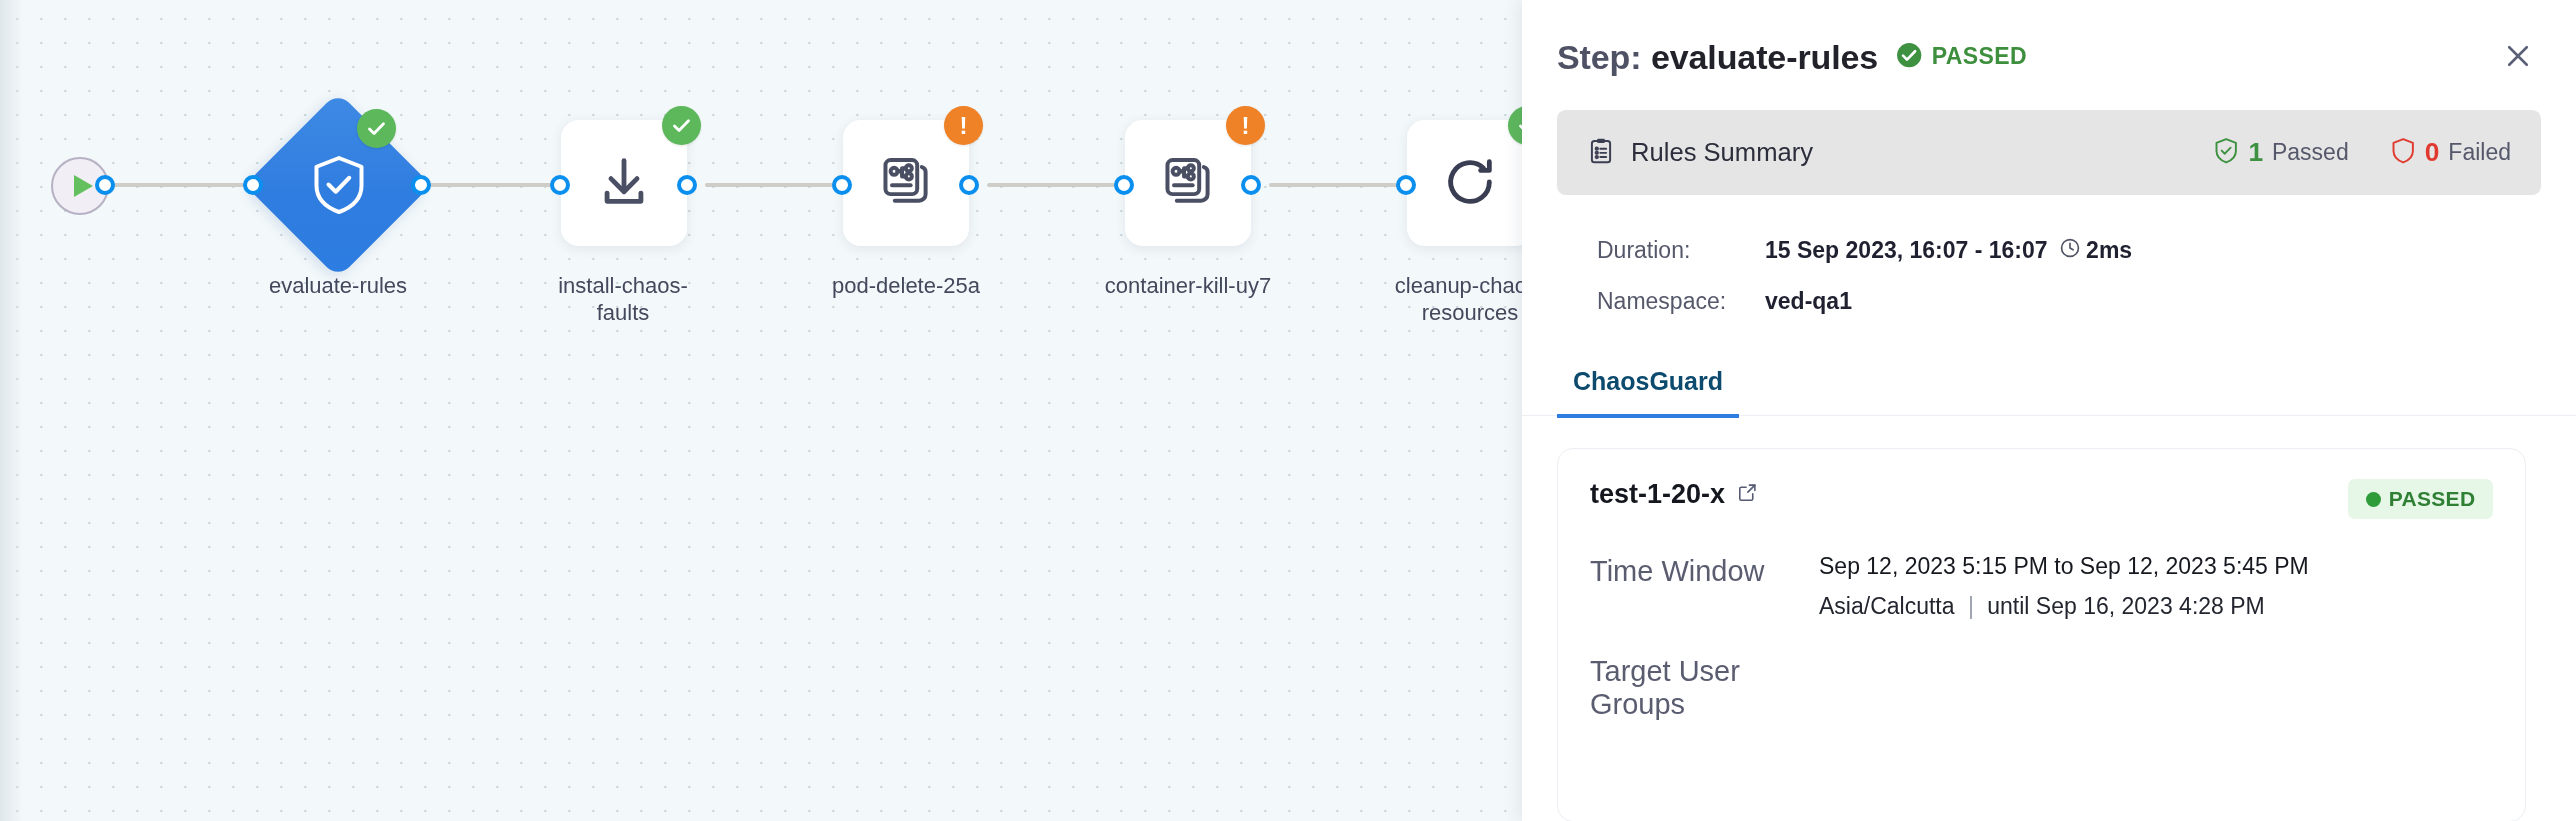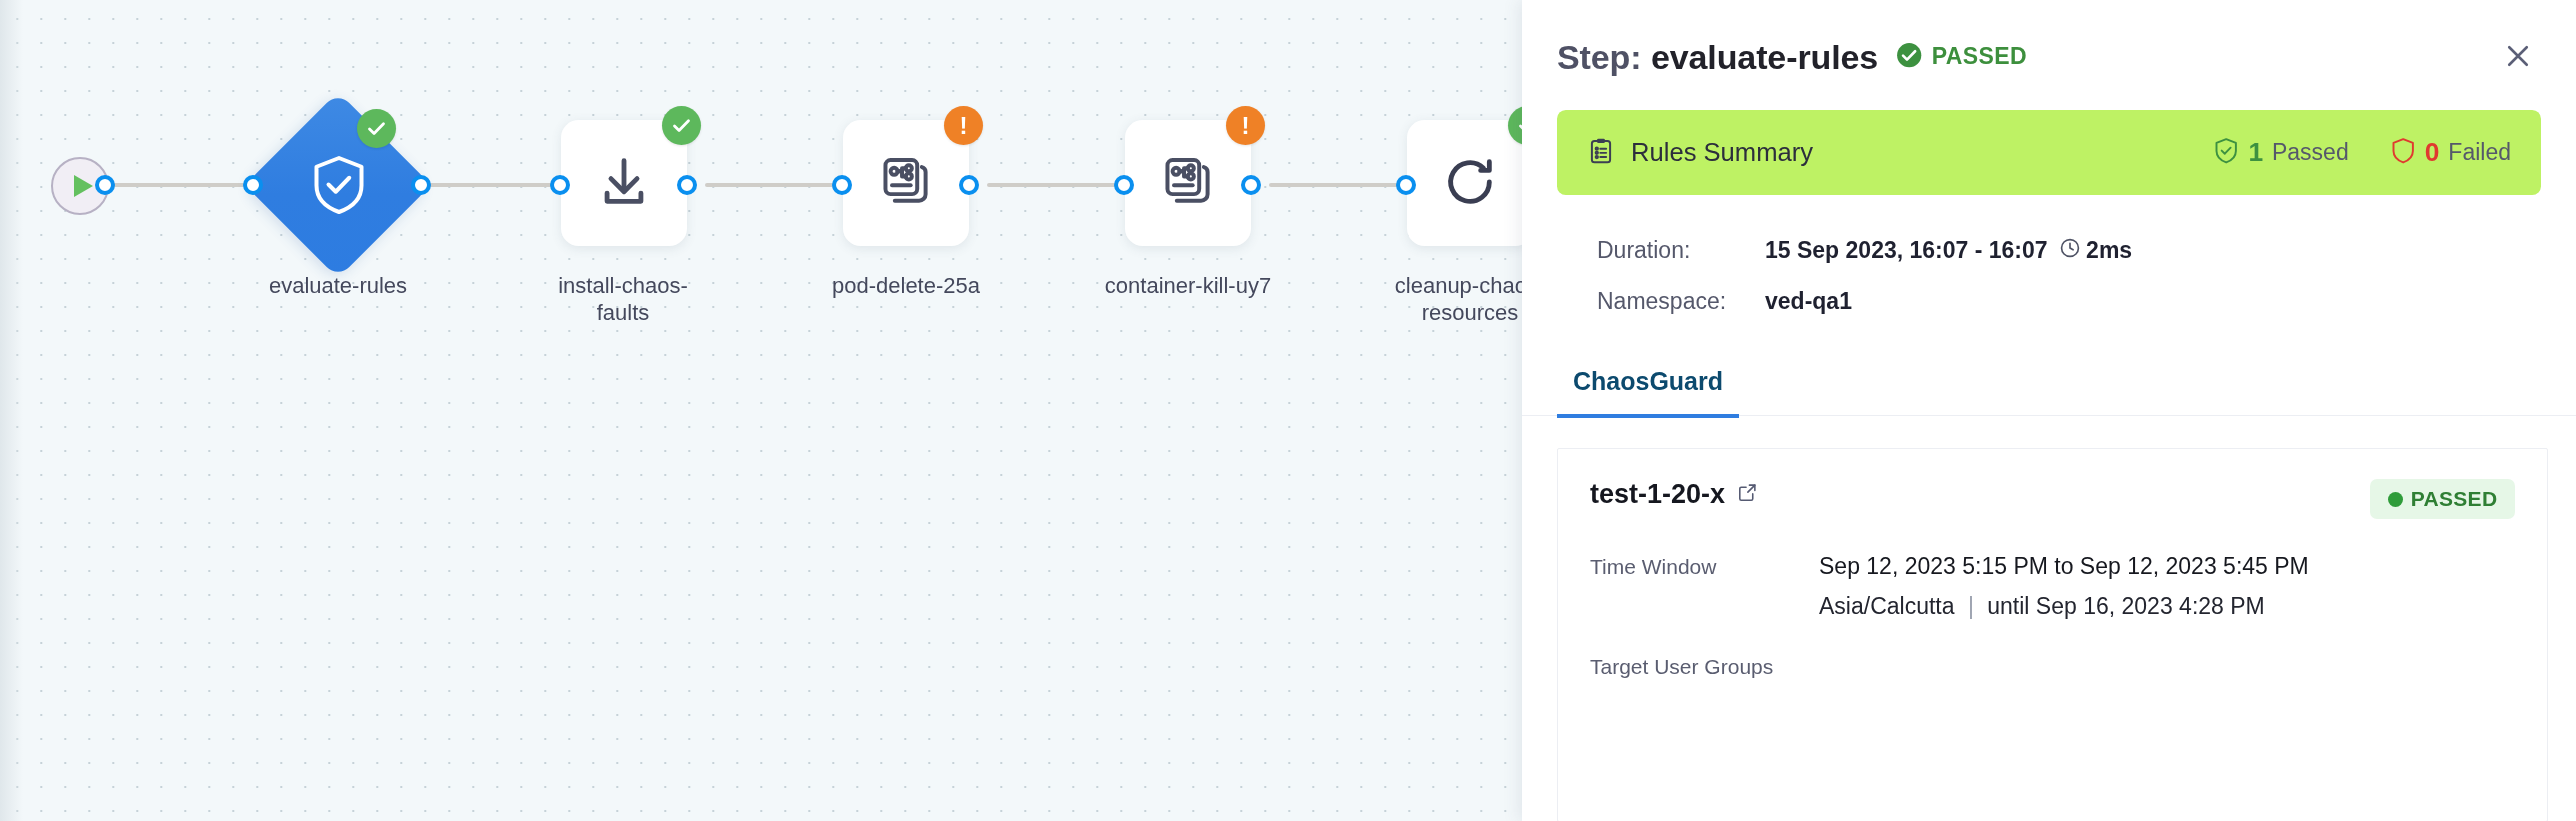--- a/index.html
+++ b/index.html
@@ -172,21 +172,21 @@
   .close-btn {
     margin-left: auto;
     width: 46px; height: 46px;
     display: flex; align-items: center; justify-content: center;
     cursor: pointer;
     color: #5b5f77;
   }
 
   .summary-card {
     margin: 30px 35px 0 35px;
-    background: #bef264;
+    background: #e5e5e5;
     border-radius: 8.8px;
     height: 85px;
     display: flex;
     align-items: center;
     padding: 0 30px;
   }
   .summary-left { display: flex; align-items: center; gap: 16px; }
   .summary-left .t { font-size: 25.6px; color: #2c2e3c; font-weight: 500; }
   .summary-right { margin-left: auto; display: flex; align-items: center; gap: 41px; }
   .stat { display: flex; align-items: center; gap: 8.8px; }
@@ -217,43 +217,43 @@
     font-size: 25px;
     font-weight: 700;
     color: #0c4a6e;
     border-bottom: 4.4px solid transparent;
     margin-bottom: -2.6px;
     cursor: pointer;
   }
   .tab.active { border-bottom-color: #2f7de0; }
 
   .test-card {
-    margin: 32px 28px 0 35px;
+    margin: 32px 50px 0 35px;
     border: 1.8px solid #eceef3;
-    border-radius: 2px;
+    border-radius: 16px;
     padding: 30px 32px 36px 32px;
     flex: 1;
   }
   .test-head { display: flex; align-items: flex-start; }
   .test-name {
     font-size: 27px; font-weight: 700; color: #15171f;
     display: flex; align-items: center; gap: 12.3px;
   }
   .passed-chip {
     margin-left: auto;
     background: #e6f7e7;
     border-radius: 7px;
     padding: 8px 17.6px;
     display: flex; align-items: center; gap: 8px;
   }
   .passed-chip .dot { width: 15px; height: 15px; border-radius: 50%; background: #2f9c3a; }
   .passed-chip .txt { color: #2f7f34; font-size: 21px; font-weight: 600; letter-spacing: 0.3px; }
 
   .kv { display: flex; margin-top: 34px; }
-  .kv-k { width: 229px; font-size: 21px; color: #5a5d70; padding-top: 1.8px; }
+  .kv-k { width: 229px; font-size: 29px; color: #5a5d70; padding-top: 1.8px; }
   .kv-v { font-size: 23px; color: #16181f; }
   .kv-v .strong { font-weight: 400; }
   .kv-v .sub { margin-top: 12.3px; color: #23252f; font-weight: 400; }
   .kv-v .sep { color: #9aa0ae; margin: 0 7px; }
 
   .chips { display: flex; gap: 12.3px; align-items: center; }
   .chip {
     background: #f1ecfd;
     color: #6d35df;
     border-radius: 8px;

